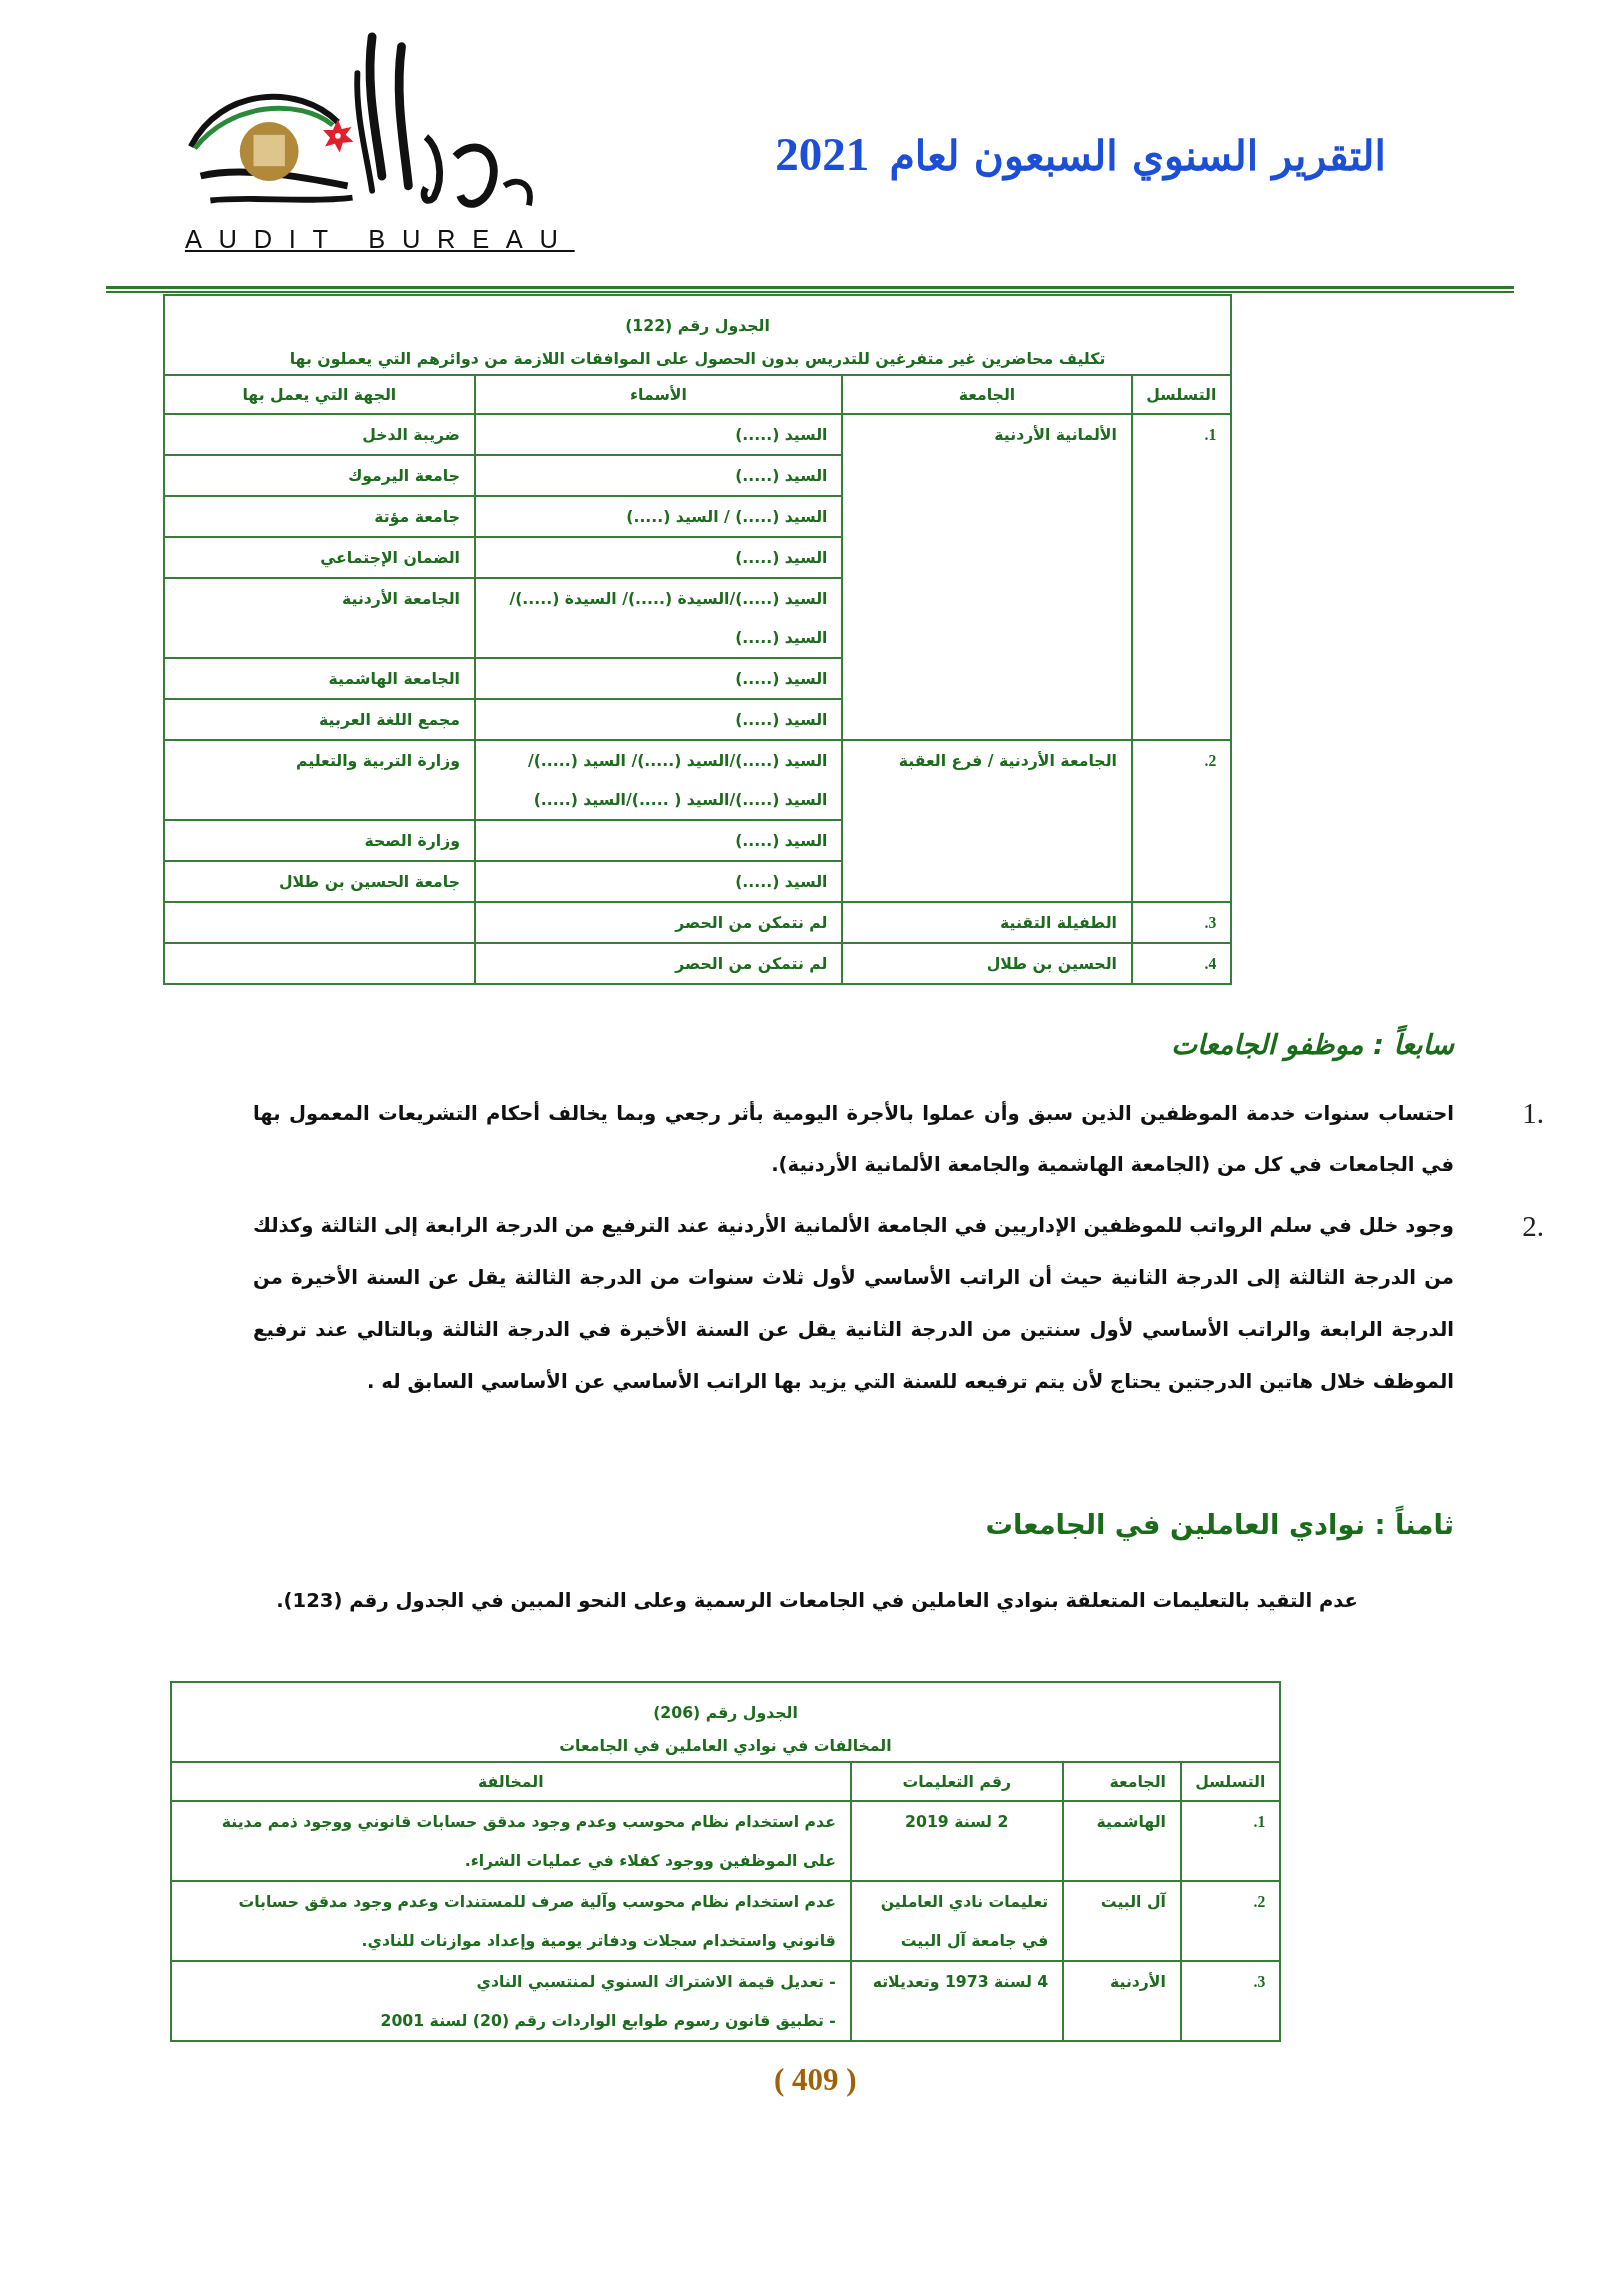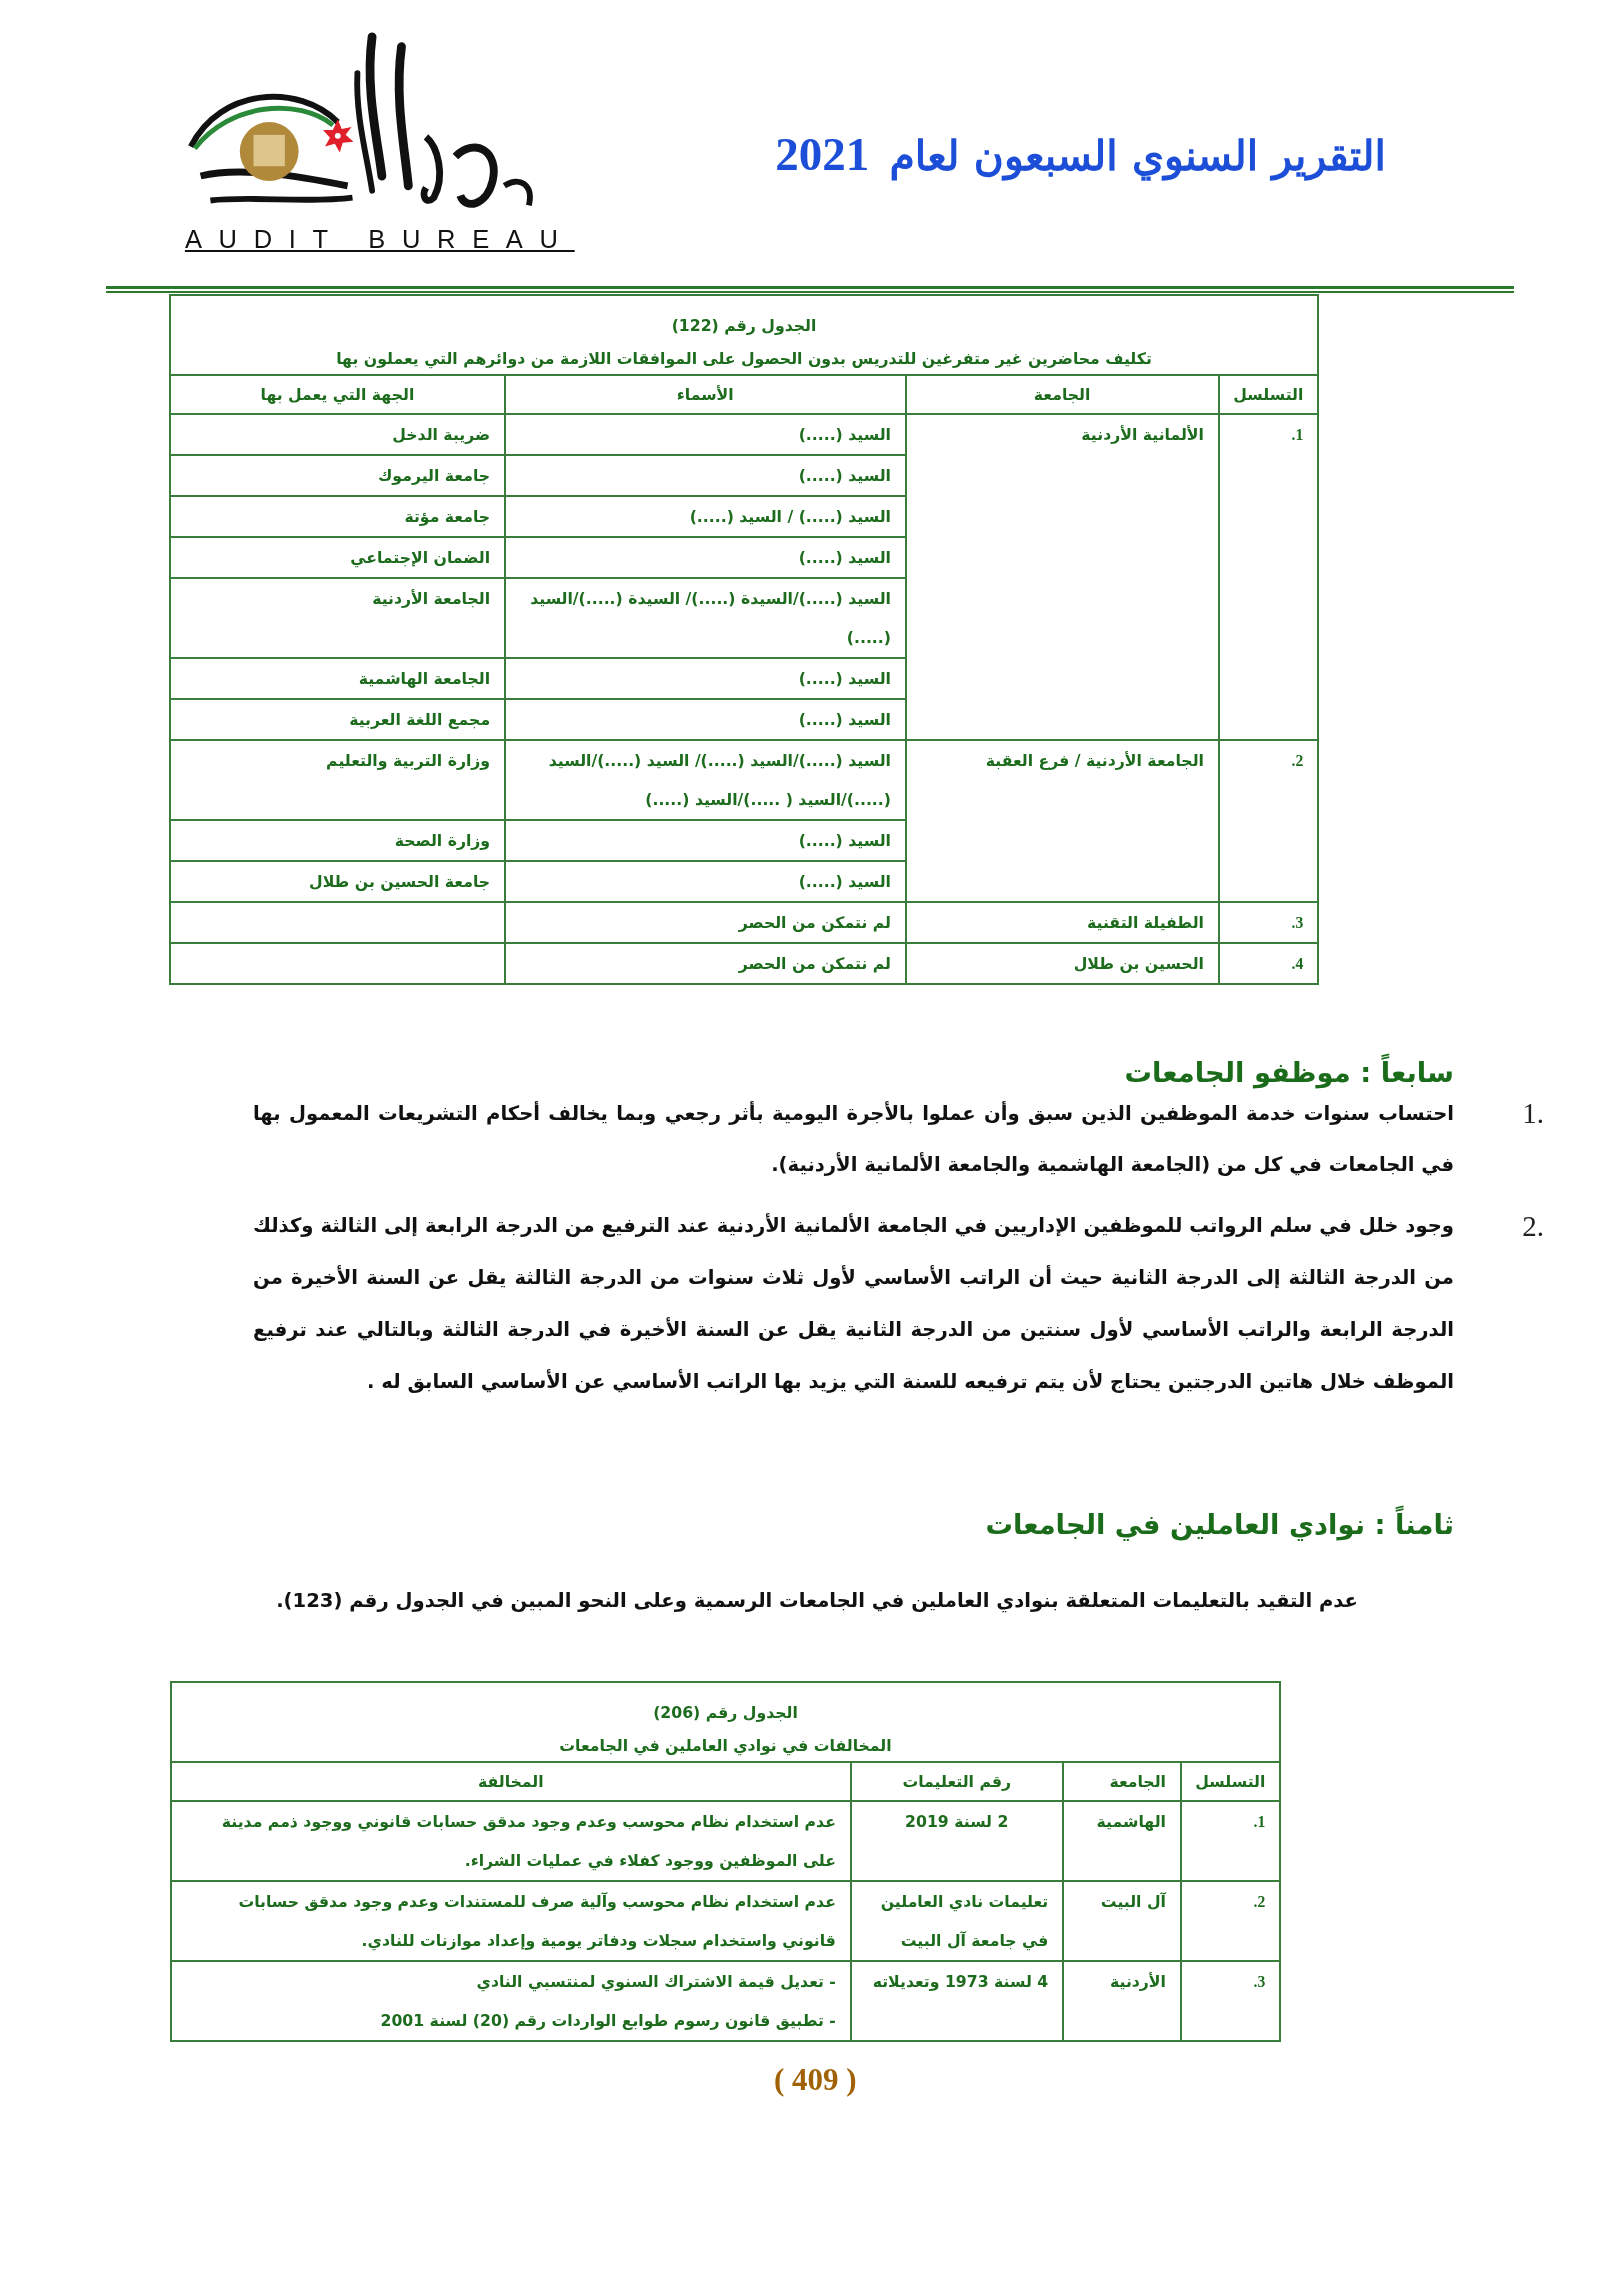--- a/index.html
+++ b/index.html
@@ -22,21 +22,21 @@
 
   
   table.grid { position:absolute; border-collapse:collapse; direction:rtl;
                color:#1d6b1d; font-weight:bold; }
   table.grid td, table.grid th { border:2px solid #3a7d3a; vertical-align:top; padding:0 13.7px; }
   .cap { text-align:center; font-size:16.7px; }
   .cap .cap1 { padding-top:9.8px; height:33px; }
   .cap .cap2 { height:35px; }
   table.grid th { font-size:15.7px; text-align:right; height:37px; vertical-align:middle;margin-top:8px; }
   table.grid td { font-size:15.7px; line-height:39px; }
-  .t1 { left:169px; top:294px; width:1150px; }
+  .t1 { left:163px; top:294px; width:1069px; }
   .t2 { left:170px; top:1681px; width:1111px; }
   .num { font-family:"Liberation Serif", serif; font-size:19.6px; }
   .c-center { text-align:center; }
 
   
   .sec-heading { direction:rtl; color:#1a6b1a; font-weight:bold; font-size:27.4px;
                  font-family:"DejaVu Sans", sans-serif; white-space:nowrap; }
   .para { direction:rtl; color:#111; font-weight:bold; font-size:19.6px;
           font-family:"DejaVu Sans", sans-serif; text-align:justify; }
   .list-item { position:absolute; right:167px; width:1201px; }
@@ -156,21 +156,21 @@
 
   <tr>
     <td class="num">4.</td>
     <td>الحسين بن طلال</td>
     <td>لم نتمكن من الحصر</td>
     <td></td>
   </tr>
 </tbody>
   </table>
 
-<div class="abs sec-heading" style="right:167px; top:1057px;">سابعاً : موظفو الجامعات</div>
+<div class="abs sec-heading" style="right:167px; top:1029px;font-style:italic;">سابعاً : موظفو الجامعات</div>
 
 <div class="para list-item" style="top:1088px; line-height:51px;">
   <span class="list-num">.1</span>
   <span>احتساب سنوات خدمة الموظفين الذين سبق وأن عملوا بالأجرة اليومية بأثر رجعي وبما يخالف أحكام التشريعات المعمول بها في الجامعات في كل من (الجامعة الهاشمية والجامعة الألمانية الأردنية).</span>
 </div>
 
 <div class="para list-item" style="top:1200px; line-height:52px;">
   <span class="list-num">.2</span>
   <span>وجود خلل في سلم الرواتب للموظفين الإداريين في الجامعة الألمانية الأردنية عند الترفيع من الدرجة الرابعة إلى الثالثة وكذلك من الدرجة الثالثة إلى الدرجة الثانية حيث أن الراتب الأساسي لأول ثلاث سنوات من الدرجة الثالثة يقل عن السنة الأخيرة من الدرجة الرابعة والراتب الأساسي لأول سنتين من الدرجة الثانية يقل عن السنة الأخيرة في الدرجة الثالثة وبالتالي عند ترفيع الموظف خلال هاتين الدرجتين يحتاج لأن يتم ترفيعه للسنة التي يزيد بها الراتب الأساسي عن الأساسي السابق له .</span>
 </div>

